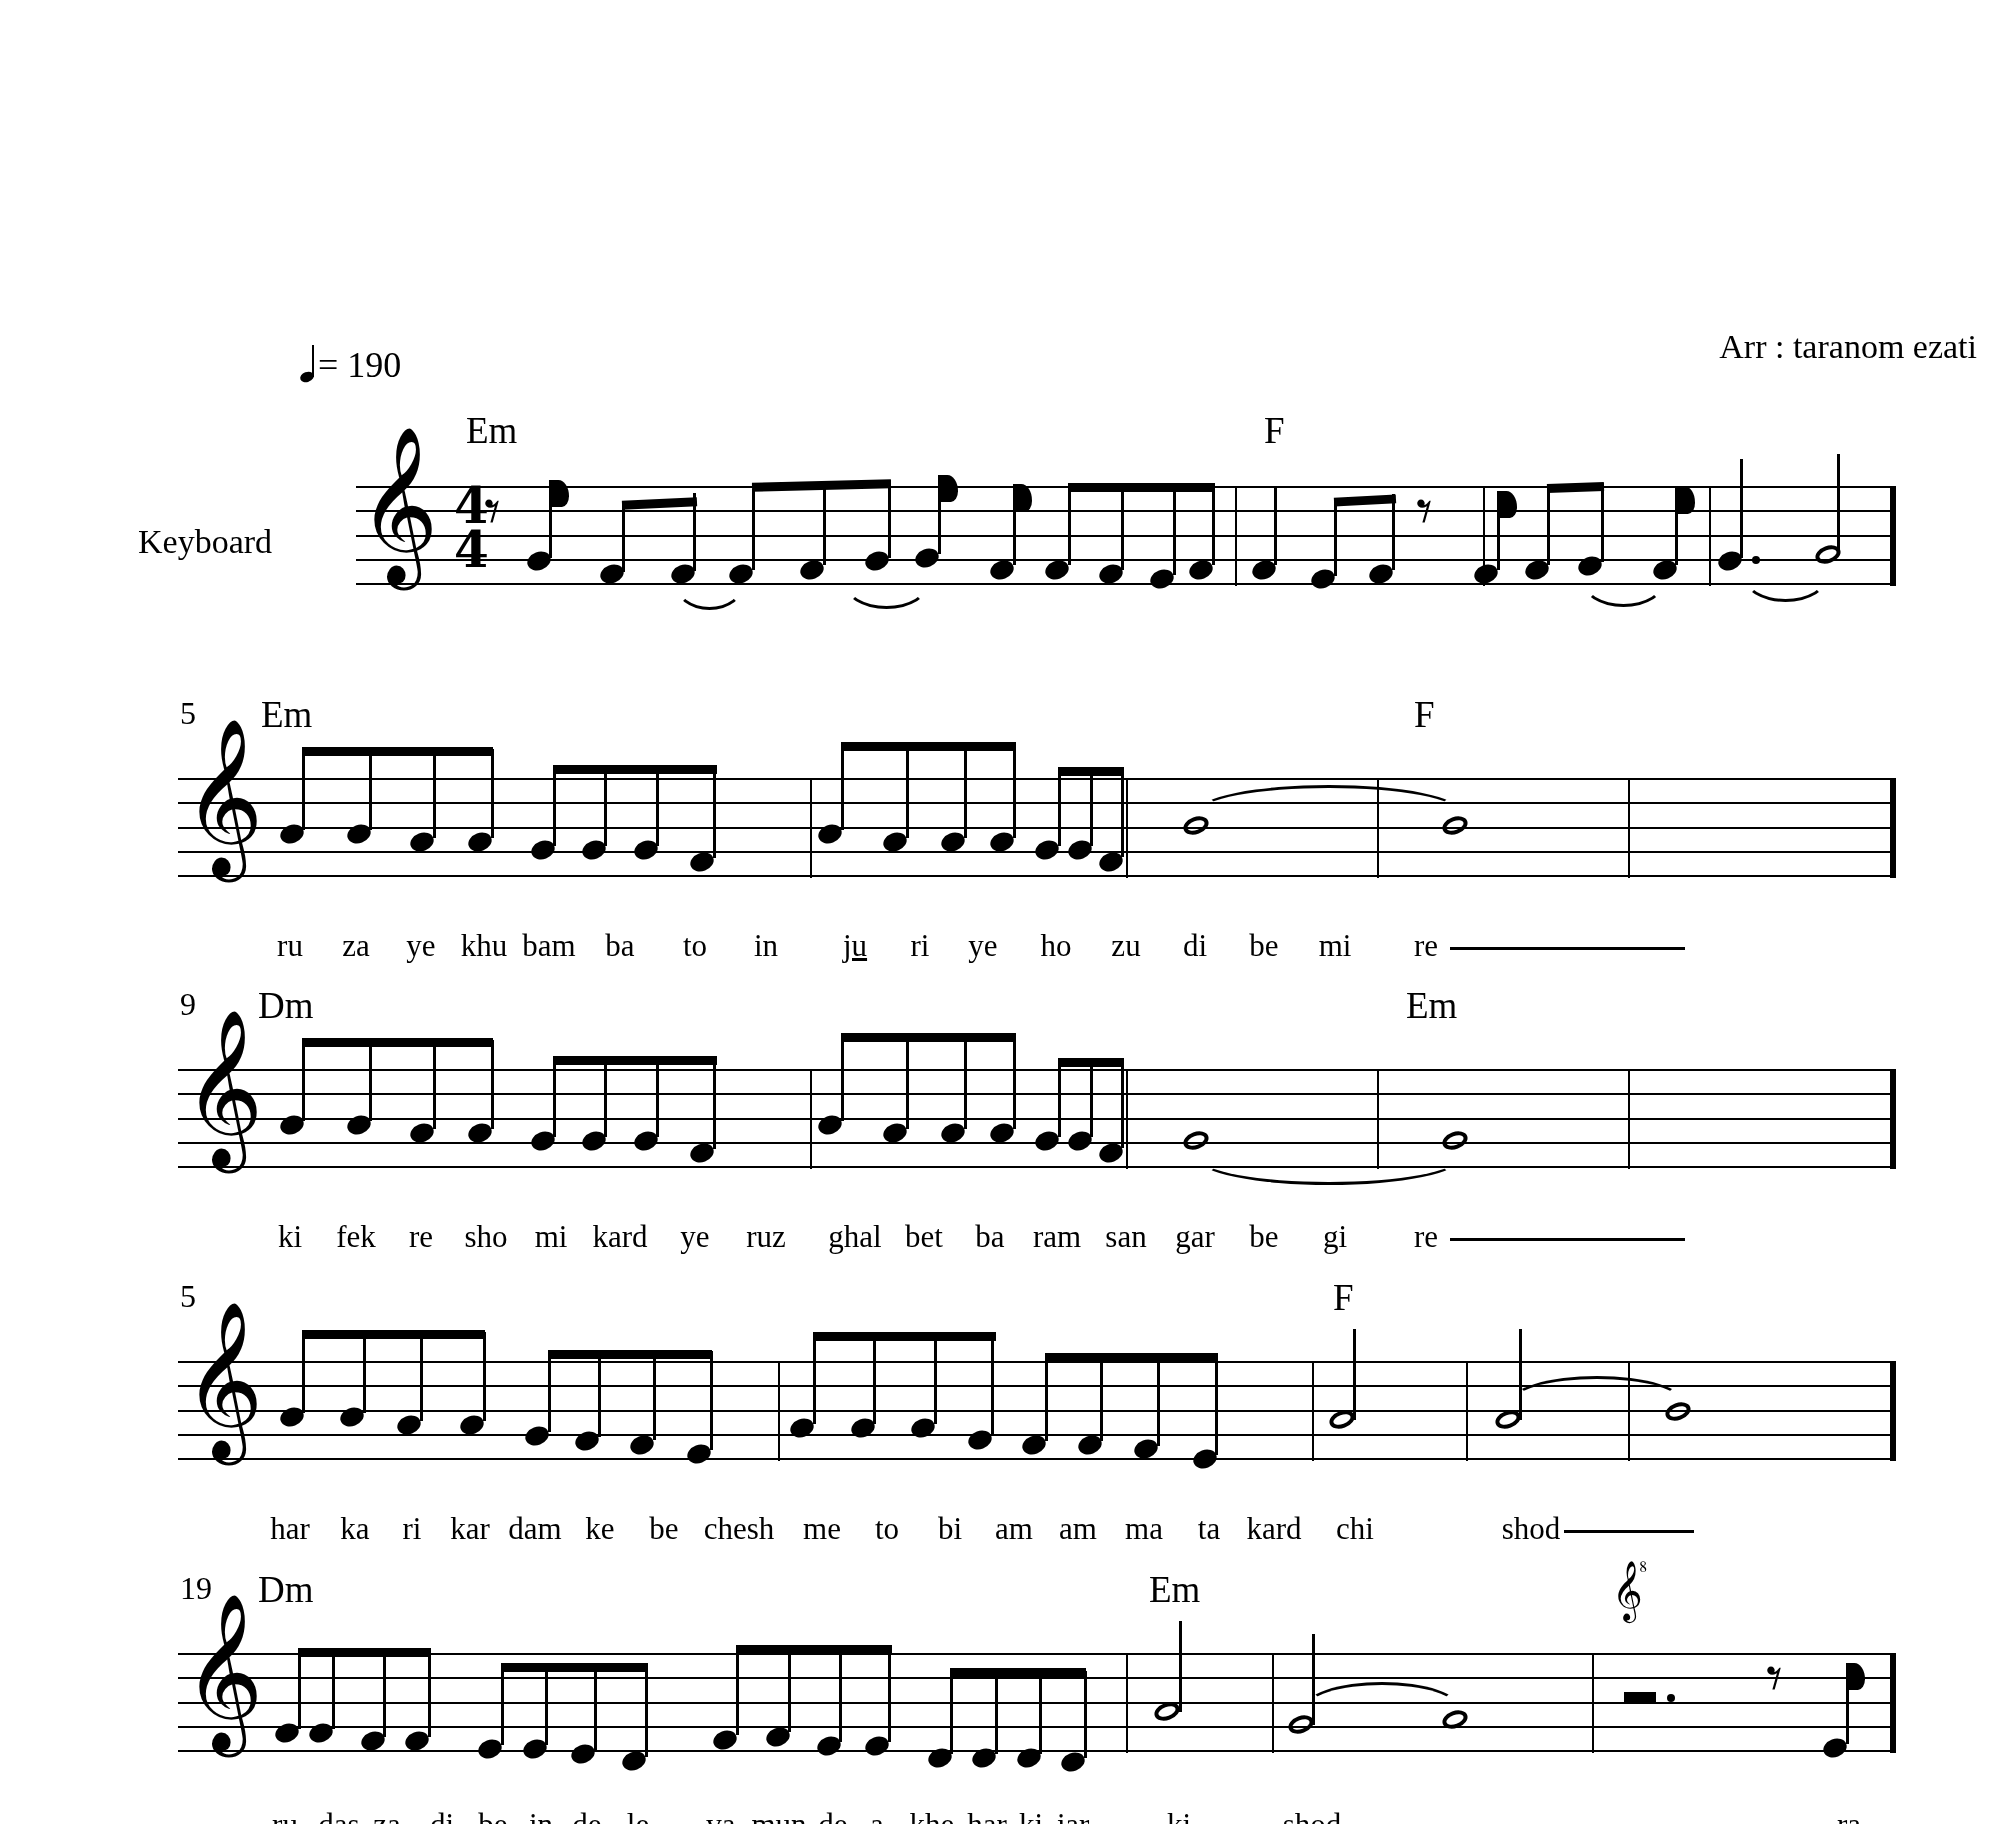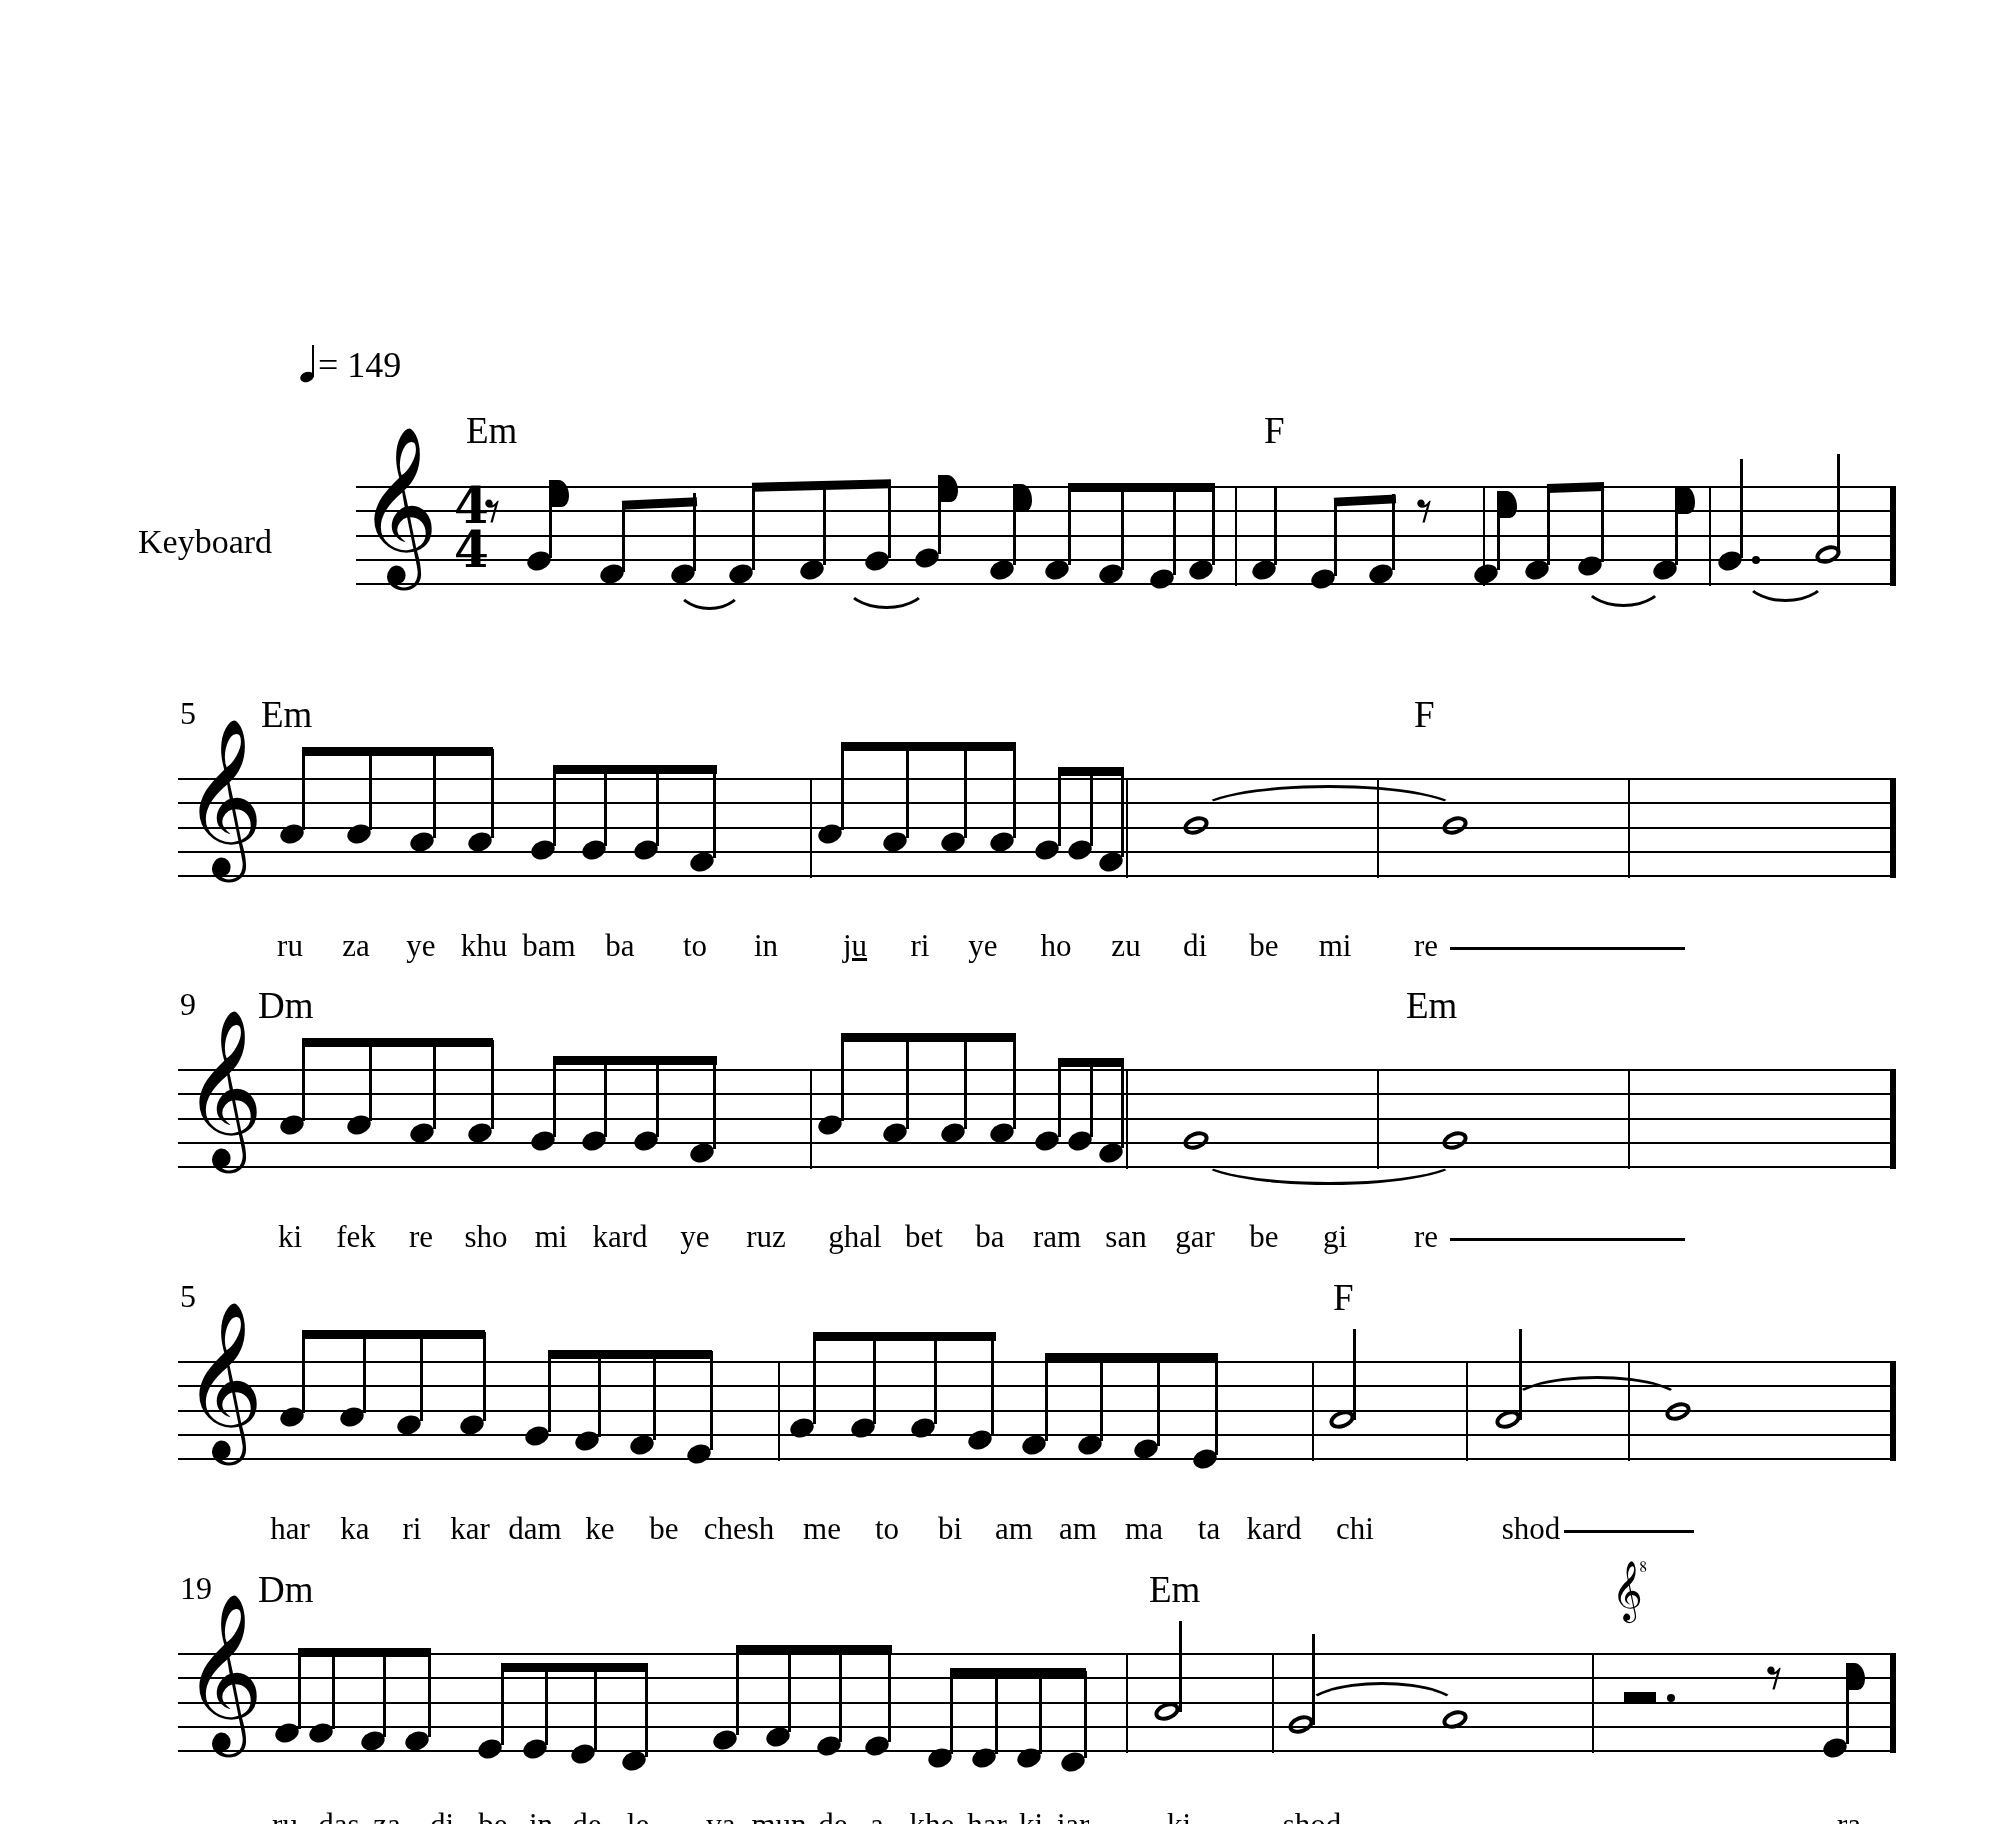--- a/index.html
+++ b/index.html
@@ -215,23 +215,24 @@
   }
 </style>
 </head>
 <body>
 
 <div class="sheet">
 
 
   <div class="tempo">
     <span class="qnote"></span>
-    <span>= 149</span>
+    <span>= 190</span>
   </div>
 
+  <div class="arranger">Arr : taranom ezati</div>
 
   <div class="instrument">Keyboard</div>
 
   <div class="system" style="top:486px;">
     <div class="staff">
       <div class="line" style="top:0px;   left:356px; width:1539px;"></div>
       <div class="line" style="top:24px;  left:356px; width:1539px;"></div>
       <div class="line" style="top:49px;  left:356px; width:1539px;"></div>
       <div class="line" style="top:73px;  left:356px; width:1539px;"></div>
       <div class="line" style="top:97px; left:356px; width:1539px;"></div>

